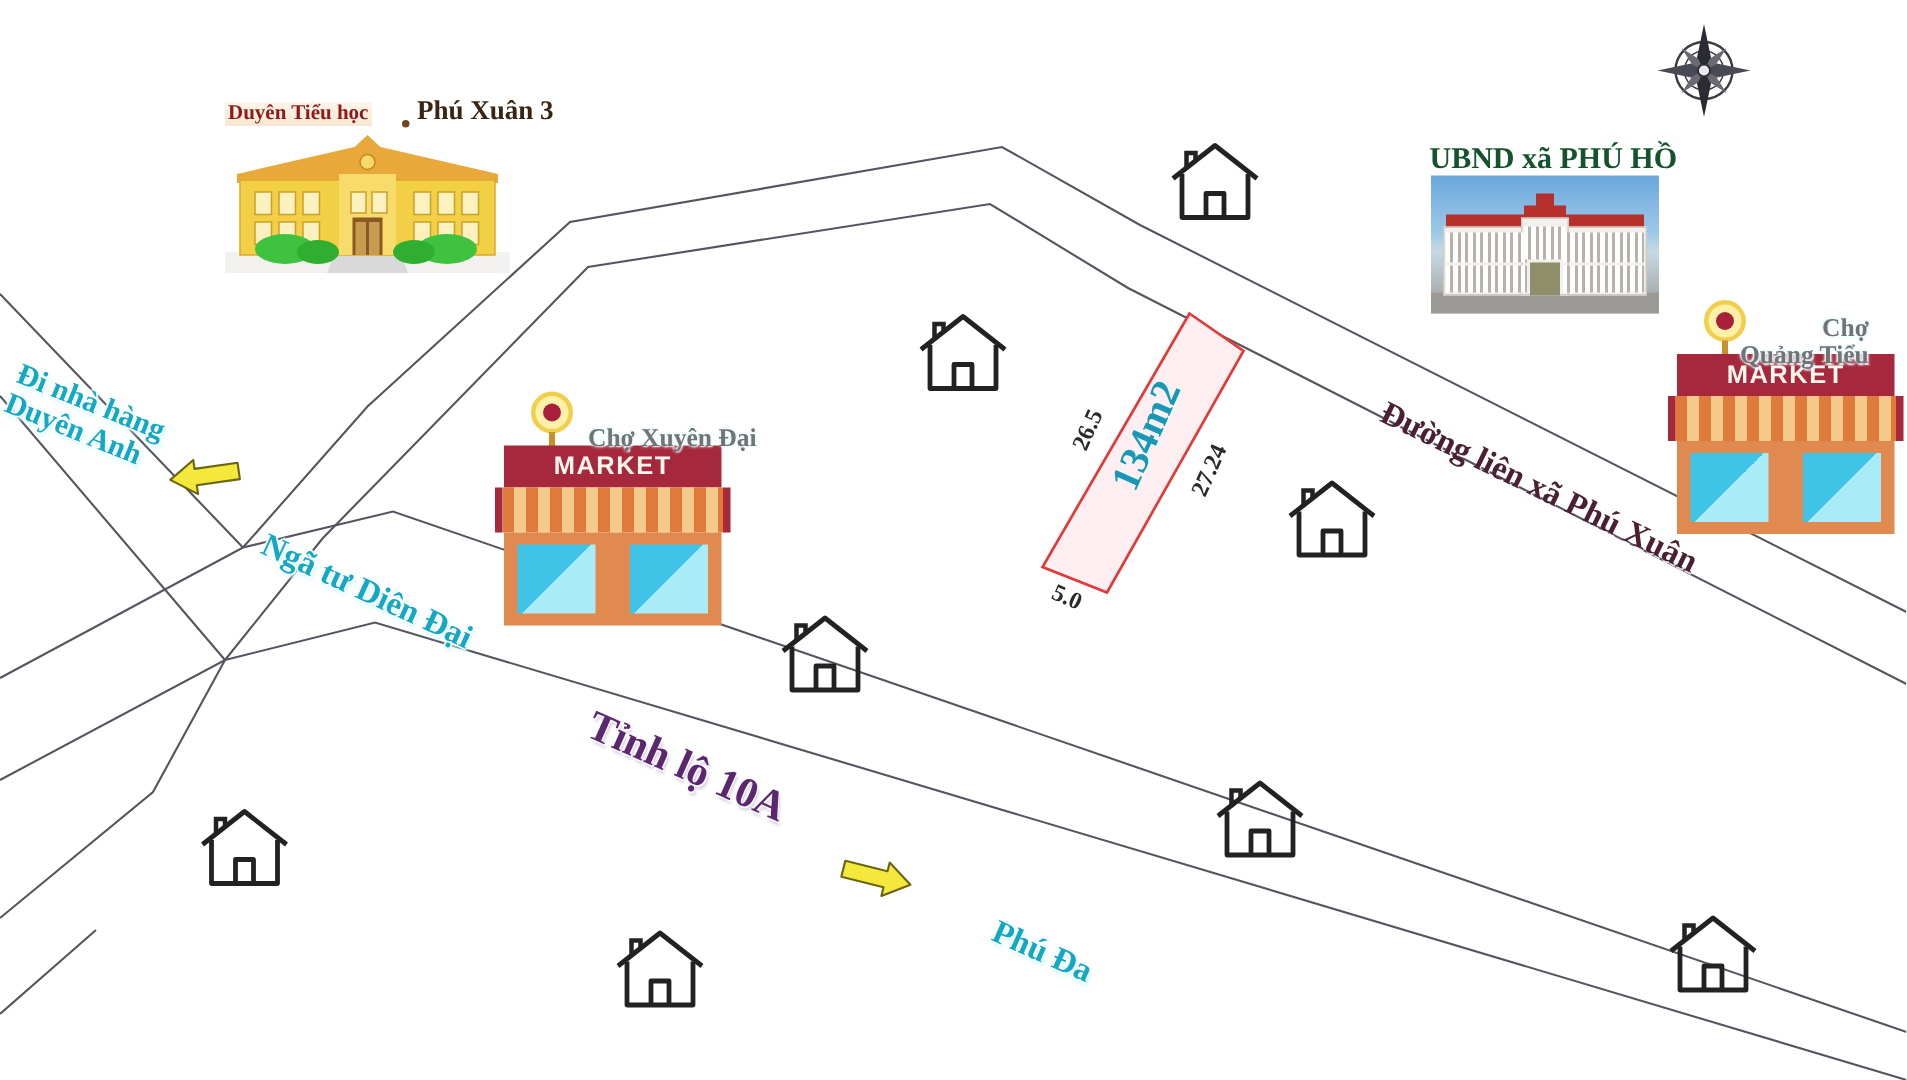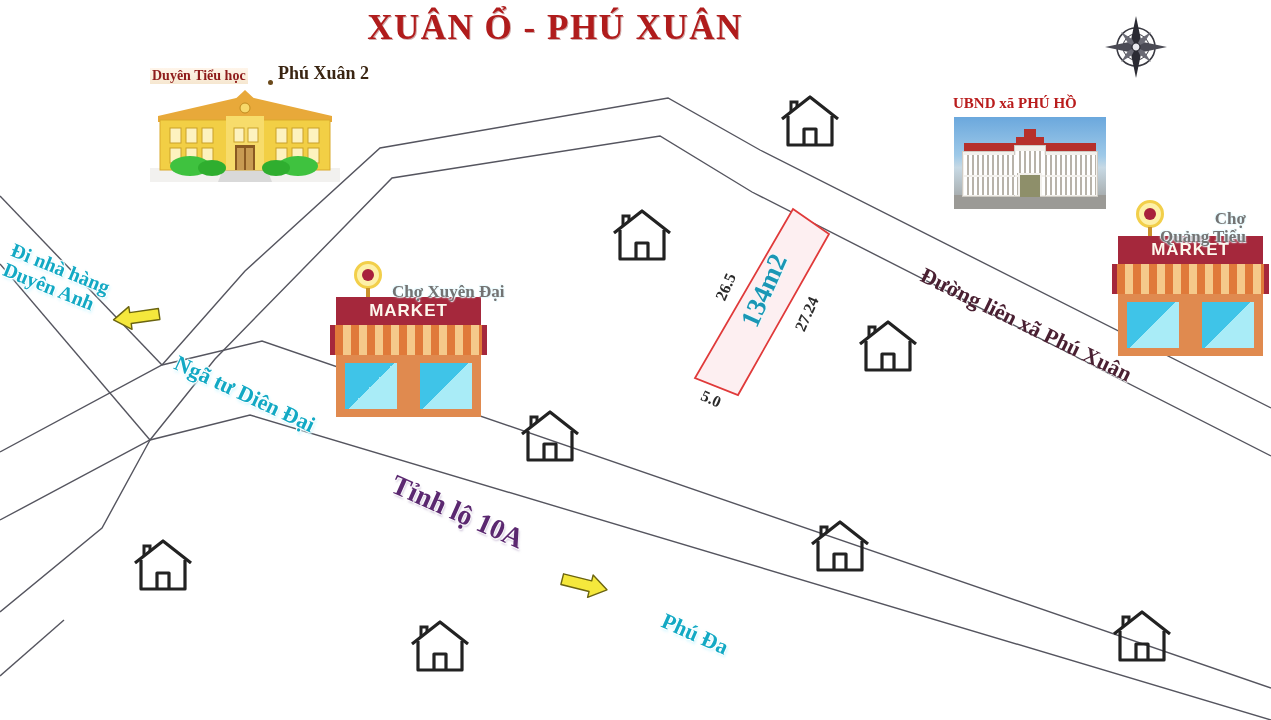--- a/index.html
+++ b/index.html
@@ -153,21 +153,21 @@
   #market-dien-dai { left: 336px; top: 261px; }
   #market-dien-dai .label { left: 56px; top: 22px; }
   #market-quang-xuyen { left: 1118px; top: 200px; }
   #market-quang-xuyen .label { left: 42px; top: 10px; text-align: right; }
 
   
   #ubnd-group { position: absolute; left: 954px; top: 117px; width: 152px; }
   #ubnd-group .caption {
     position: absolute; left: -1px; top: -22px;
     font-family: "Liberation Serif", serif;
-    font-weight: bold; font-size: 15px; color: #b91c1c;
+    font-weight: bold; font-size: 20px; color: #14532d;
     white-space: nowrap;
   }
   #ubnd-photo {
     position: absolute; left: 0; top: 0;
     width: 152px; height: 92px;
     background: linear-gradient(#6ba8dd 0%, #9ec9e8 42%, #c7d9e4 55%, #9a9a98 100%);
     overflow: hidden;
   }
   .ub-roof {
     position: absolute; background: #b6302c;
@@ -312,26 +312,25 @@
       <path d="M-31,0 L-7,-5 L0,0 L-7,5 Z" fill="#4a4a54"></path>
       <path d="M31,0 L7,-5 L0,0 L7,5 Z" fill="#4a4a54"></path>
       <path d="M-15,-15 L-4,-8 L0,0 L-8,-4 Z" fill="#6a6a74"></path>
       <path d="M15,-15 L4,-8 L0,0 L8,-4 Z" fill="#6a6a74"></path>
       <path d="M-15,15 L-4,8 L0,0 L-8,4 Z" fill="#6a6a74"></path>
       <path d="M15,15 L4,8 L0,0 L8,4 Z" fill="#6a6a74"></path>
       <circle cx="0" cy="0" r="4" fill="#e9e9ee" stroke="#2b2b33" stroke-width="1.2"></circle>
     </g>
   </svg>
 
-  <div class="map-title">XUÂN Ổ -  PHÚ XUÂN</div>
 
   <div id="school-group">
     <div class="school-label-red">Duyên Tiểu học</div>
     <div class="school-dot"></div>
-    <div class="school-label-name">Phú Xuân 2</div>
+    <div class="school-label-name">Phú Xuân 3</div>
     <svg width="190" height="92" viewBox="0 0 190 92">
 
       <rect x="0" y="78" width="190" height="14" fill="#f2f1ef"></rect>
       <polygon points="78,66 112,66 122,92 68,92" fill="#d9d9d9"></polygon>
 
       <polygon points="8,26 95,6 182,26 182,32 8,32" fill="#e8a93a"></polygon>
 
       <polygon points="80,14 95,0 110,14 110,26 80,26" fill="#e8a93a"></polygon>
       <circle cx="95" cy="18" r="5" fill="#f7d86a" stroke="#c08a1e" stroke-width="1"></circle>
 

